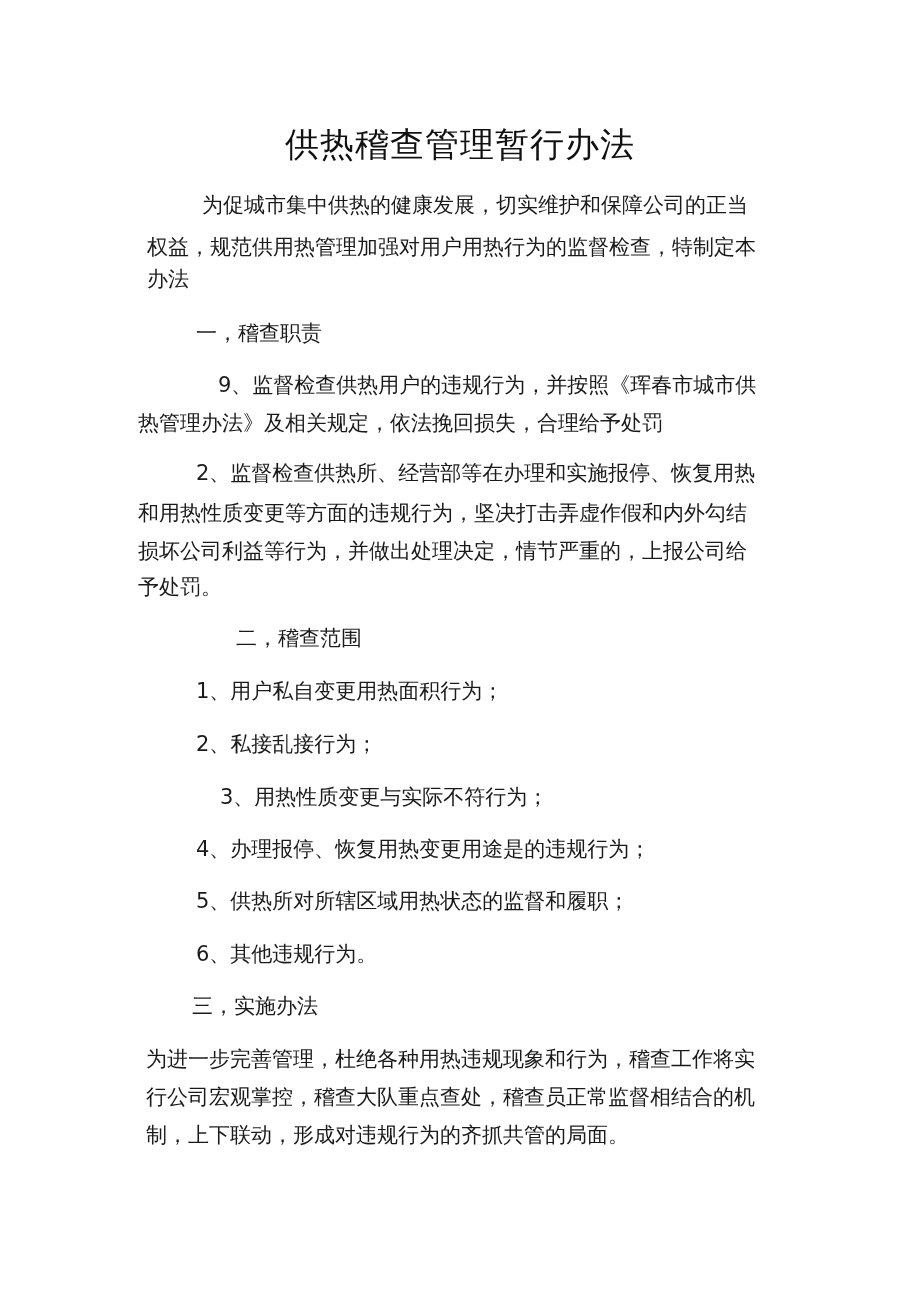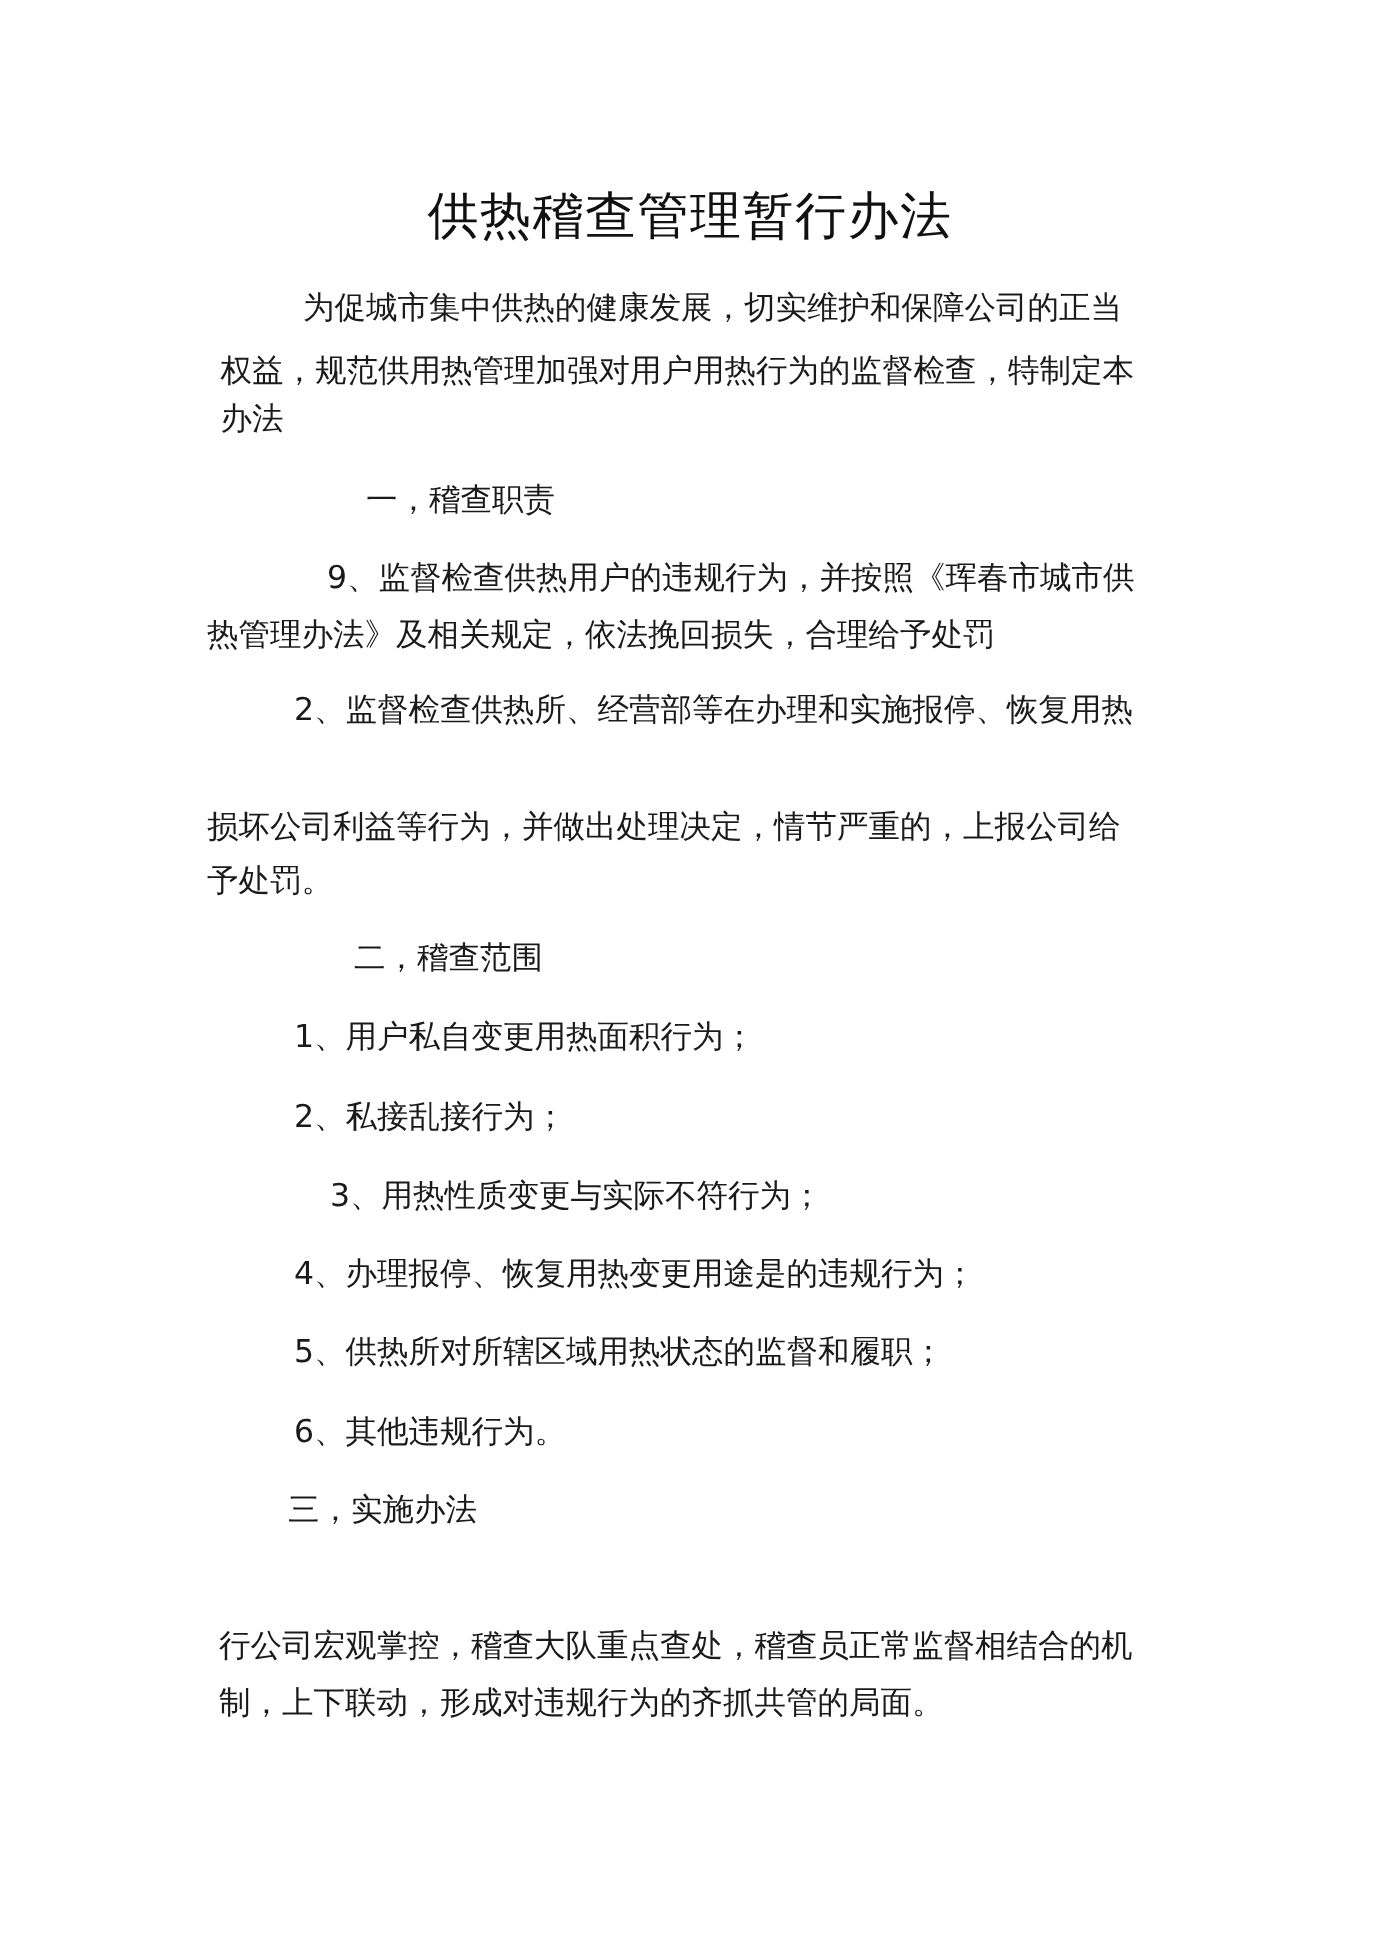--- a/index.html
+++ b/index.html
@@ -44,34 +44,36 @@
 <body>
 
 <div class="page">
 
   <div class="title">供热稽查管理暂行办法</div>
 
   <div class="line" style="left:202px; top:190px;">为促城市集中供热的健康发展，切实维护和保障公司的正当</div>
   <div class="line" style="left:147px; top:232px;">权益，规范供用热管理加强对用户用热行为的监督检查，特制定本</div>
   <div class="line" style="left:147px; top:264px;">办法</div>
 
-  <div class="line" style="left:196px; top:318px;margin-left:48px;">一，稽查职责</div>
+  <div class="line" style="left:196px; top:318px;">一，稽查职责</div>
 
   <div class="line" style="left:218px; top:370px;">9、监督检查供热用户的违规行为，并按照《珲春市城市供</div>
   <div class="line" style="left:138px; top:408px;">热管理办法》及相关规定，依法挽回损失，合理给予处罚</div>
 
   <div class="line" style="left:196px; top:458px;">2、监督检查供热所、经营部等在办理和实施报停、恢复用热</div>
+  <div class="line" style="left:138px; top:498px;">和用热性质变更等方面的违规行为，坚决打击弄虚作假和内外勾结</div>
   <div class="line" style="left:138px; top:536px;">损坏公司利益等行为，并做出处理决定，情节严重的，上报公司给</div>
   <div class="line" style="left:138px; top:572px;">予处罚。</div>
 
   <div class="line" style="left:196px; top:623px;margin-left:40px;">二，稽查范围</div>
   <div class="line" style="left:196px; top:676px;">1、用户私自变更用热面积行为；</div>
   <div class="line" style="left:196px; top:729px;">2、私接乱接行为；</div>
   <div class="line" style="left:196px; top:782px;margin-left:24px;">3、用热性质变更与实际不符行为；</div>
   <div class="line" style="left:196px; top:834px;">4、办理报停、恢复用热变更用途是的违规行为；</div>
   <div class="line" style="left:196px; top:886px;">5、供热所对所辖区域用热状态的监督和履职；</div>
   <div class="line" style="left:196px; top:939px;">6、其他违规行为。</div>
 
   <div class="line" style="left:192px; top:991px;">三，实施办法</div>
+  <div class="line" style="left:146px; top:1044px;">为进一步完善管理，杜绝各种用热违规现象和行为，稽查工作将实</div>
   <div class="line" style="left:146px; top:1120px;">制，上下联动，形成对违规行为的齐抓共管的局面。</div>
   <div class="line" style="left:146px; top:1082px;">行公司宏观掌控，稽查大队重点查处，稽查员正常监督相结合的机</div>
 
 </div>
 
 </body></html>

